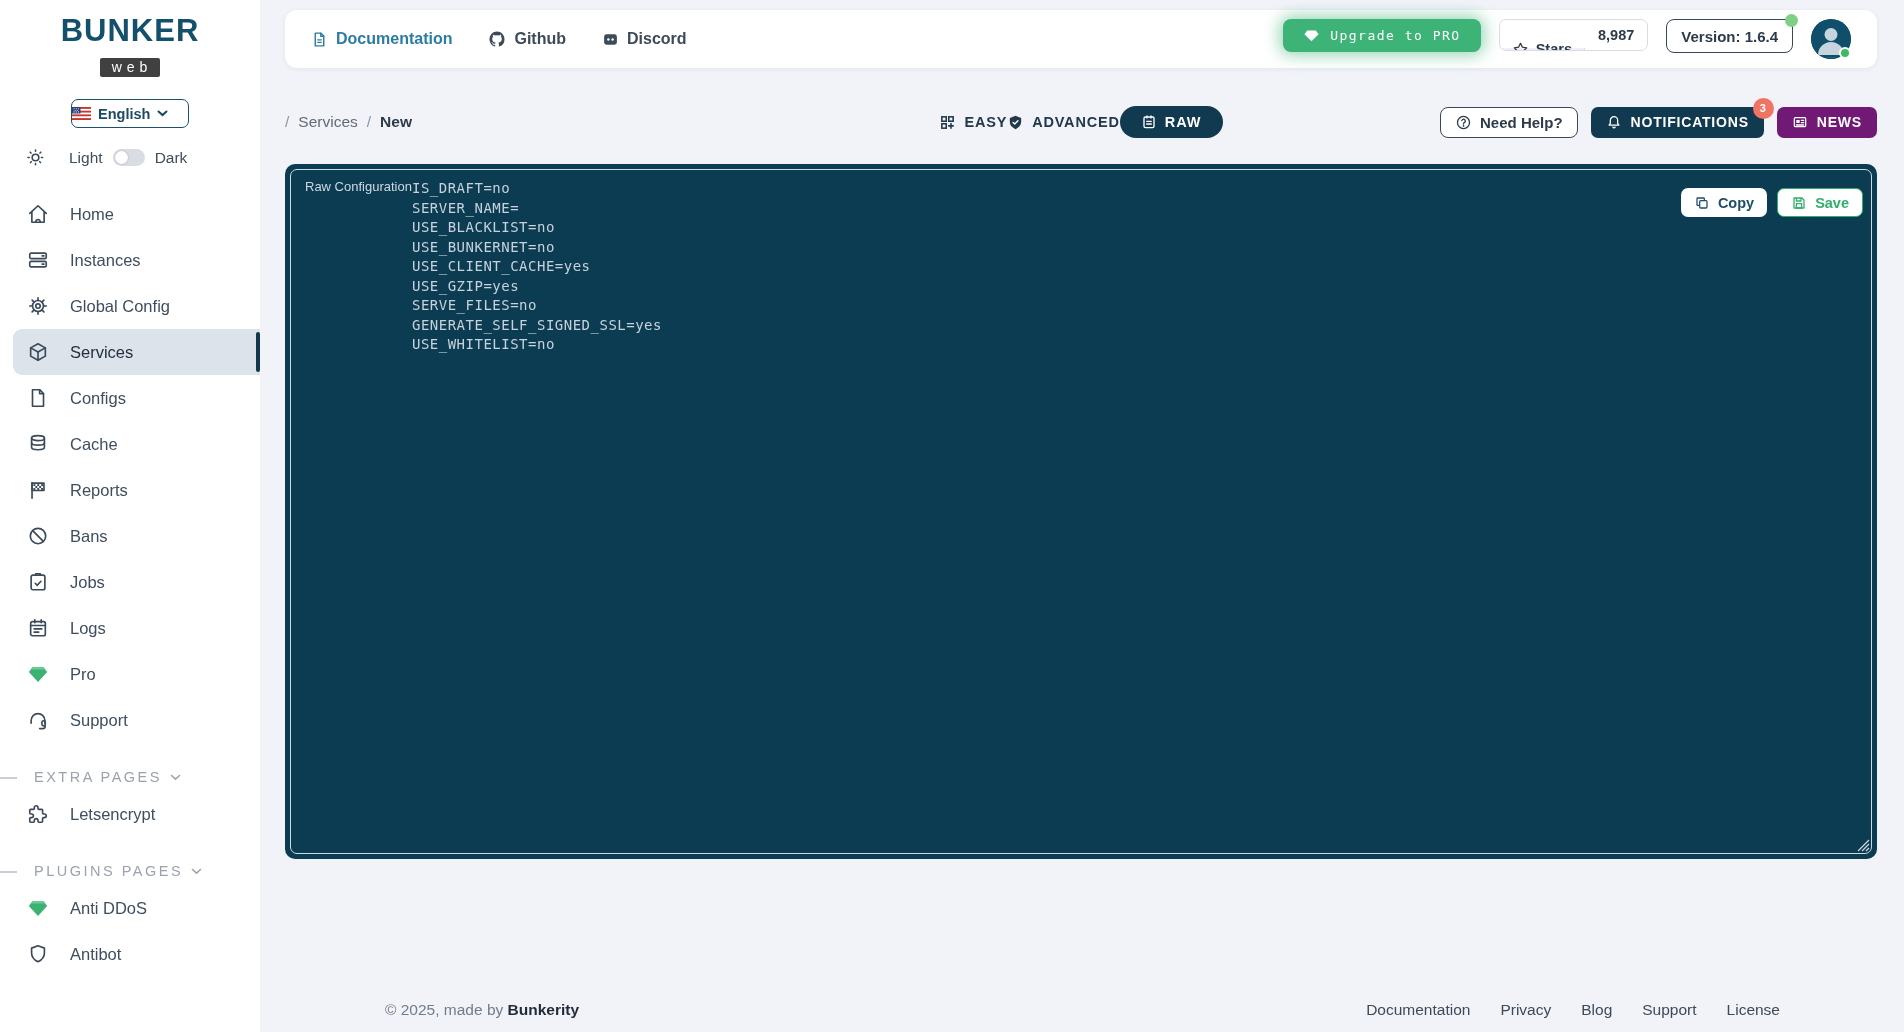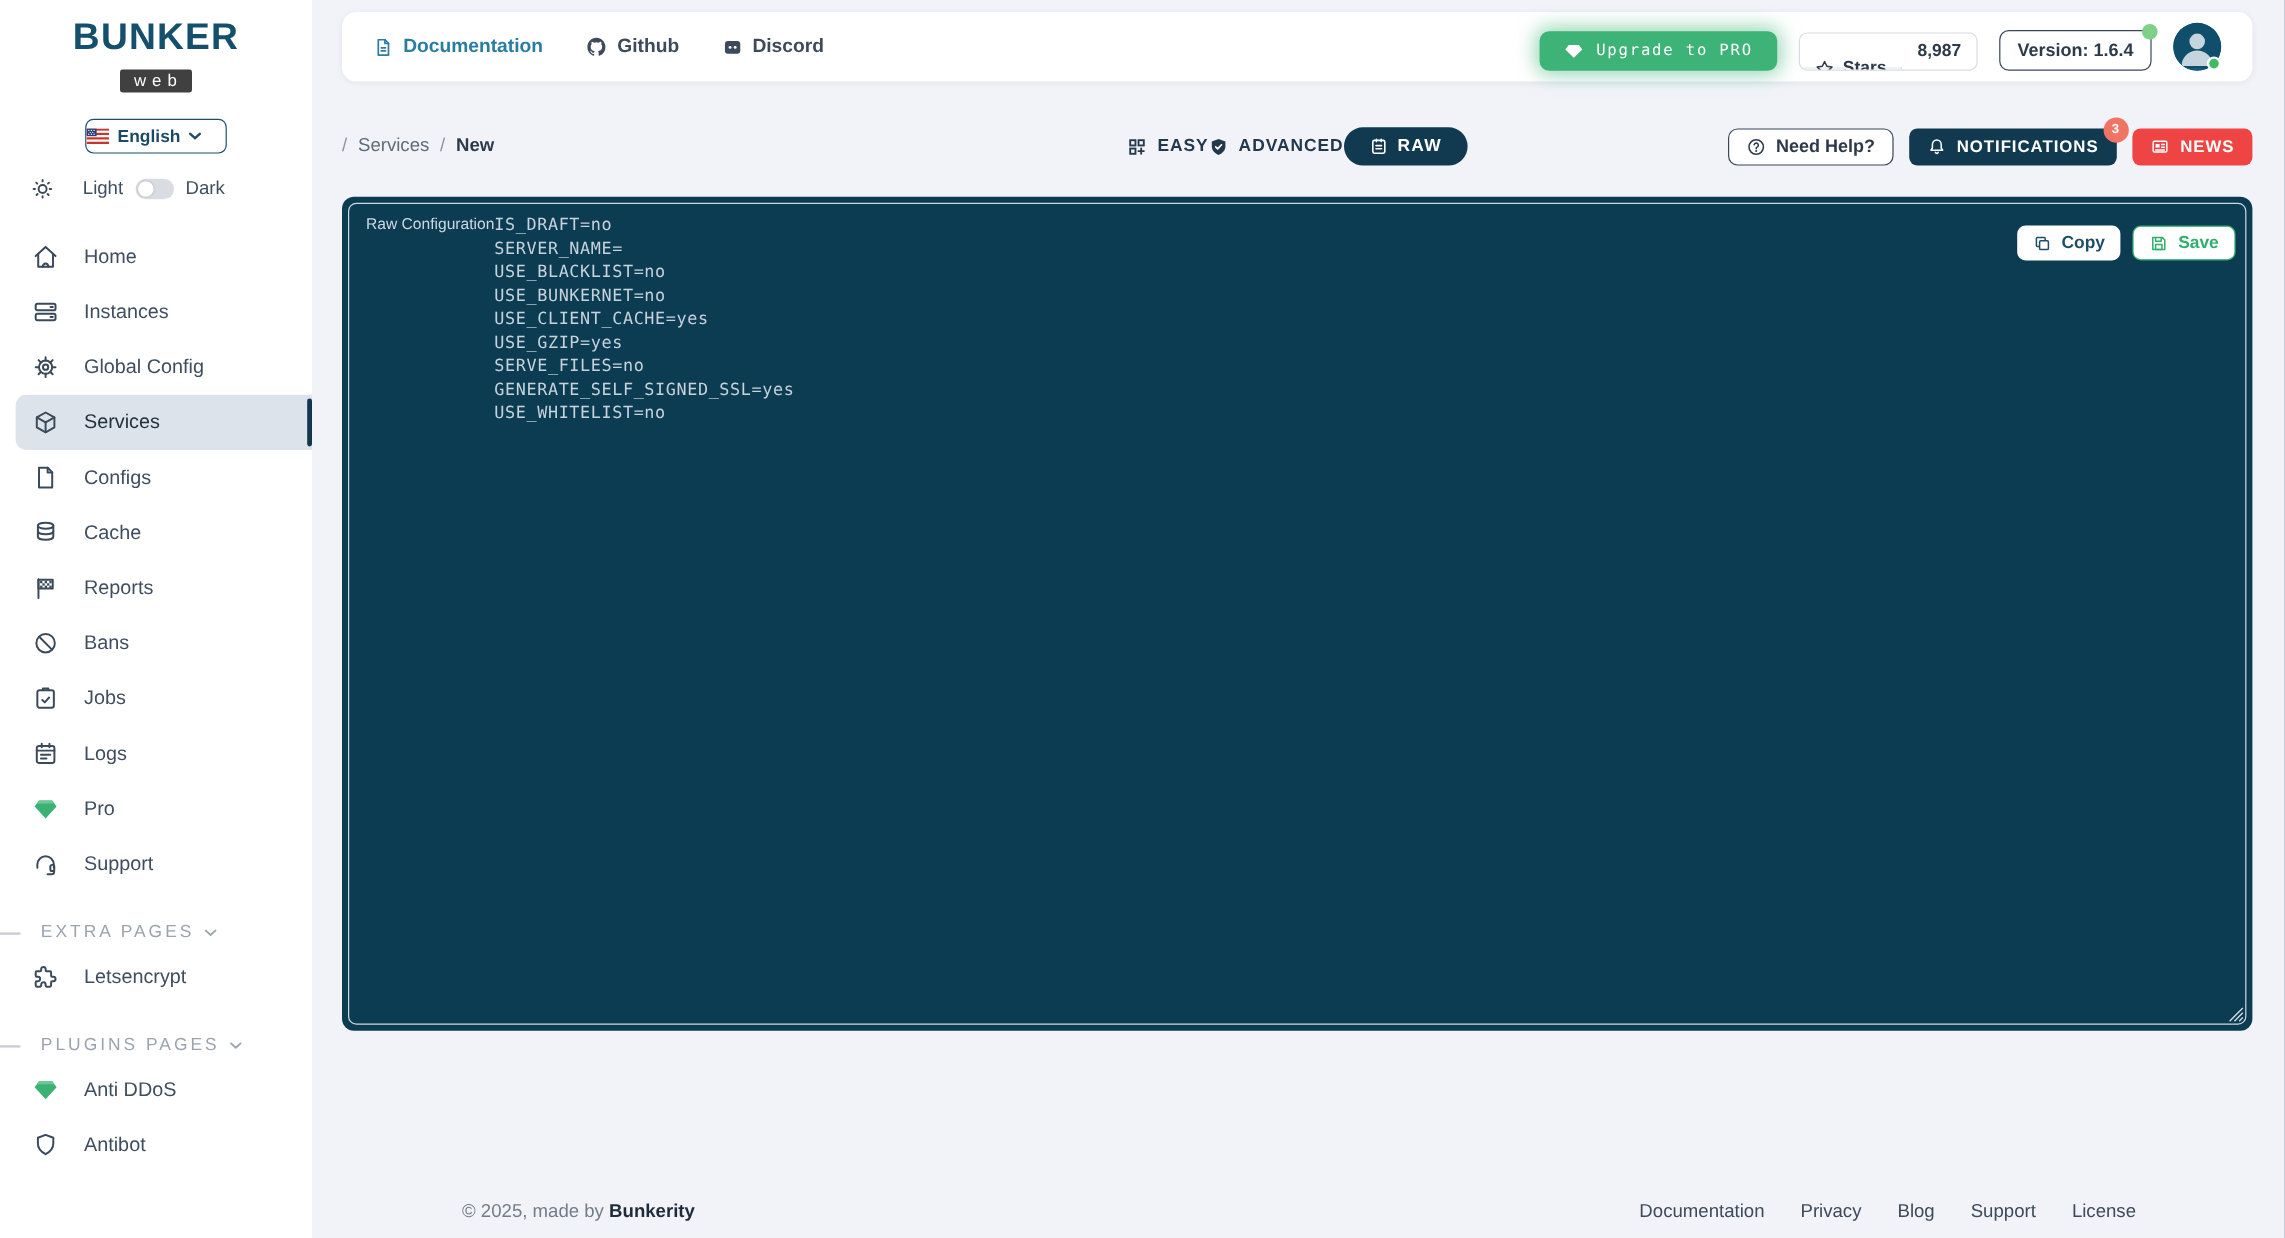--- a/index.html
+++ b/index.html
@@ -91,21 +91,21 @@
     box-shadow:0 1px 5px rgba(25,40,60,.07);
     display:flex; align-items:center; justify-content:space-between;
     padding:0 26px;
   }
   .nav-links { display:flex; align-items:center; gap:36px; }
   .nav-link {
     display:flex; align-items:center; gap:8px;
     font-size:16px; font-weight:600; color:#3c4a5a; cursor:pointer;
   }
   .nav-link.doc { color:#2a7ca3; }
-  .nav-right { display:flex; align-items:flex-end; gap:18px; }
+  .nav-right { display:flex; align-items:flex-start; gap:18px; }
   .upgrade-btn {
     height:33px; padding:0 20px; border:none; border-radius:8px;
     background:#3db377; color:#fff; cursor:pointer;
     font-family:"DejaVu Sans Mono", monospace; font-size:13px; letter-spacing:1.5px;
     display:flex; align-items:center; gap:10px;
     box-shadow:0 0 16px 3px rgba(61,179,119,.55);
   }
   .stars-widget {
     display:flex; align-items:stretch; height:32px;
     border:1px solid #d9dce4; border-radius:7px; overflow:hidden;
@@ -170,21 +170,21 @@
     font-family:"Liberation Sans", sans-serif;
   }
   .notif-badge {
     position:absolute; top:-9px; right:-10px; width:21px; height:21px;
     border-radius:50%; background:#ef7464; color:#fff;
     font-size:11px; font-weight:700;
     display:flex; align-items:center; justify-content:center;
   }
   .news-btn {
     height:31px; padding:0 15px;
-    background:#ef4444; border:none; border-radius:7px; cursor:pointer;
+    background:#701a75; border:none; border-radius:7px; cursor:pointer;
     display:flex; align-items:center; gap:9px;
     font-size:14px; font-weight:600; letter-spacing:.8px; color:#fff;
     font-family:"Liberation Sans", sans-serif;
     justify-content:space-between;
   }
 
   
   .editor {
     margin-top:26px; height:695px; background:#0c3c52; border-radius:10px;
     position:relative;

